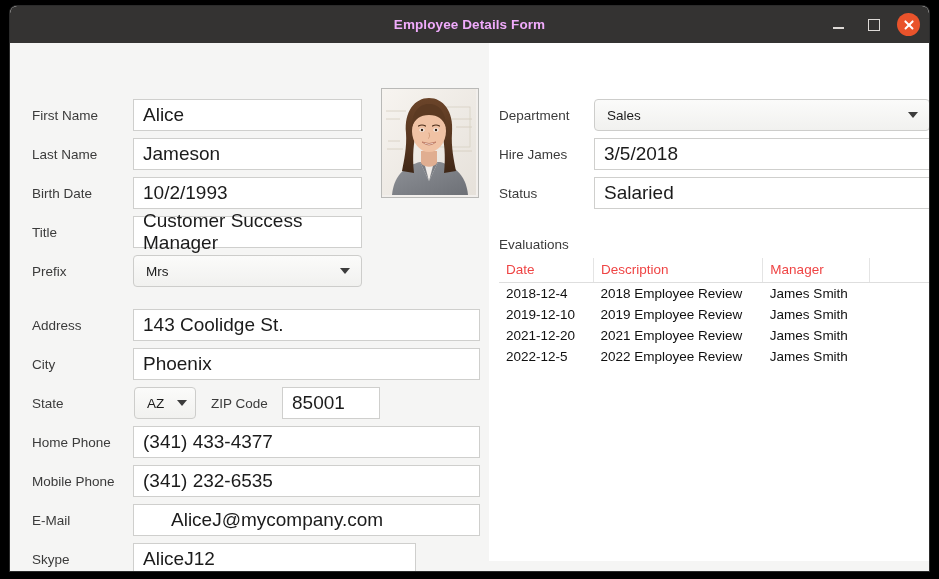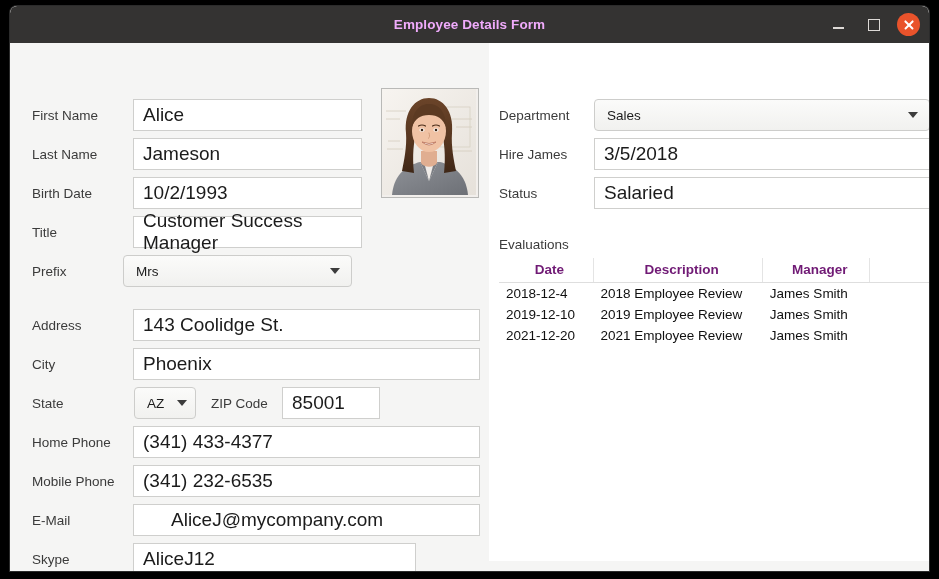--- a/index.html
+++ b/index.html
@@ -177,26 +177,26 @@
   #evals-table {
     position: absolute;
     left: 489px;
     top: 215px;
     width: 431px;
     border-collapse: collapse;
     font-size: 13.5px;
     color: #101010;
   }
   #evals-table thead th {
-    text-align: center;
-    font-weight: bold;
+    text-align: left;
+    font-weight: normal;
     padding: 4px 0 5px 7px;
     border-bottom: 1px solid #dedede;
     border-right: 1px solid #e4e4e4;
-    color: #701a75;
+    color: #ef4444;
     background: #ffffff;
   }
   #evals-table thead th:last-child { border-right: none; }
   #evals-table tbody td {
     padding: 3px 0 3px 7px;
     white-space: nowrap;
   }
   .col-date { width: 92px; }
   .col-desc { width: 167px; }
   .col-mgr  { width: 105px; }
@@ -232,21 +232,21 @@
       <span class="field-label" style="left:22px; top:105px;">Last Name</span>
       <div class="text-input" style="left:123px; top:95px; width:229px;">Jameson</div>
 
       <span class="field-label" style="left:22px; top:144px;">Birth Date</span>
       <div class="text-input" style="left:123px; top:134px; width:229px;">10/2/1993</div>
 
       <span class="field-label" style="left:22px; top:183px;text-align:right;">Title</span>
       <div class="text-input" style="left:123px; top:173px; width:229px;">Customer Success Manager</div>
 
       <span class="field-label" style="left:22px; top:222px;">Prefix</span>
-      <div class="combo" style="left:113px; top:212px; width:229px;">
+      <div class="combo" style="left:123px; top:212px; width:229px;">
         <span>Mrs</span>
         <span class="arrow"></span>
       </div>
 
       <span class="field-label" style="left:22px; top:276px;">Address</span>
       <div class="text-input" style="left:123px; top:266px; width:347px;">143 Coolidge St.</div>
 
       <span class="field-label" style="left:22px; top:315px;">City</span>
       <div class="text-input" style="left:123px; top:305px; width:347px;">Phoenix</div>
 
@@ -364,18 +364,24 @@
             <td>2019 Employee Review</td>
             <td>James Smith</td>
             <td></td>
           </tr>
           <tr>
             <td>2021-12-20</td>
             <td>2021 Employee Review</td>
             <td>James Smith</td>
             <td></td>
           </tr>
+          <tr>
+            <td>2022-12-5</td>
+            <td>2022 Employee Review</td>
+            <td>James Smith</td>
+            <td></td>
+          </tr>
         </tbody>
       </table>
     </div>
 
   </div>
 </div>
 
 </body></html>

